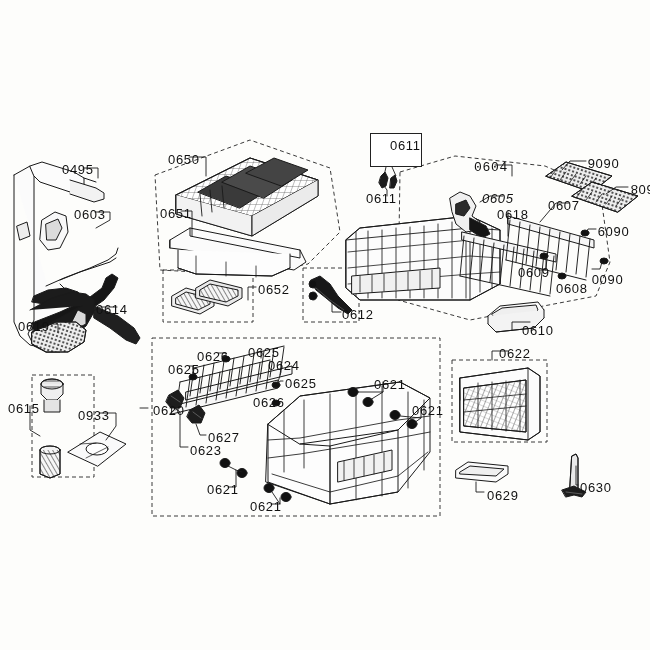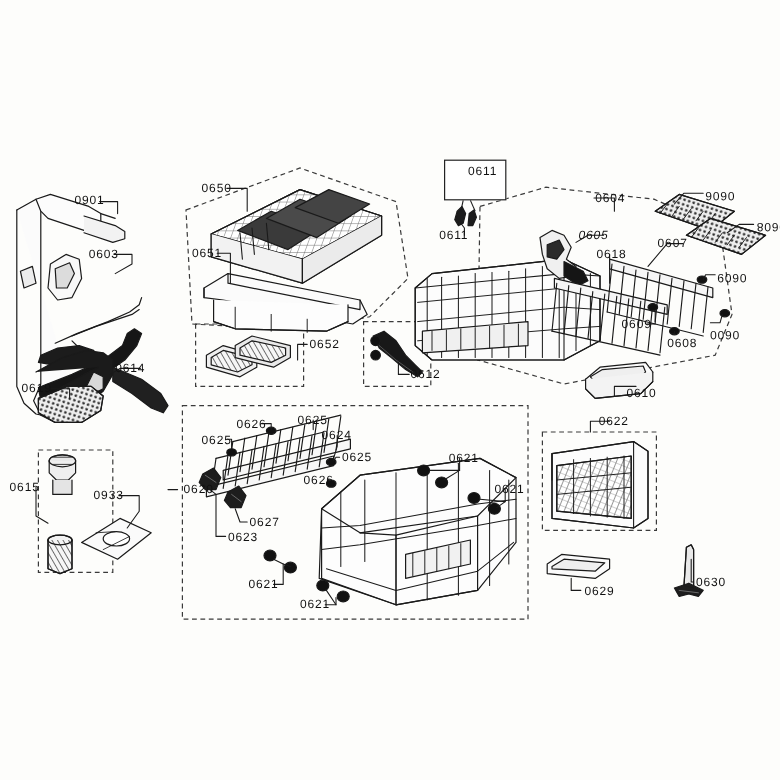--- a/index.html
+++ b/index.html
@@ -12,21 +12,21 @@
     position:relative;
     width:650px;
     height:650px;
     background:#fdfdfb;
     overflow:hidden;
   }
   
   .lbl{
     position:absolute;
     font-family:"Liberation Sans", sans-serif;
-    font-size:10px;
+    font-size:13px;
     letter-spacing:.7px;
     color:#111111;
     white-space:nowrap;
     line-height:1;
   }
   .lbl.rot180{ transform:rotate(180deg); }
   .solidbox{
     position:absolute;
     border:1px solid #222;
     box-sizing:border-box;
@@ -429,33 +429,33 @@
 
   <div class="solidbox" style="left:370px;top:133px;width:52px;height:34px;"></div>
   <svg width="650" height="650">
     <g fill="none" stroke="#1a1a1a" stroke-width="0.9">
       <path d="M386 167 L384 176"></path>
       <path d="M392 167 L396 176"></path>
     </g>
   </svg>
 
   <div id="label-layer">
-      <div class="lbl" style="left: 62px; top: 163px;">0901</div>
+      <div class="lbl" style="left: 62px; top: 163px;">0495</div>
       <div class="lbl" style="left: 74px; top: 208px;">0603</div>
       <div class="lbl" style="left: 96px; top: 303px;">0614</div>
       <div class="lbl" style="left: 18px; top: 320px;">0619</div>
       <div class="lbl" style="left: 8px; top: 402px;">0615</div>
       <div class="lbl" style="left: 78px; top: 409px;">0933</div>
       <div class="lbl" style="left: 168px; top: 153px;">0650</div>
       <div class="lbl" style="left: 160px; top: 207px;">0651</div>
       <div class="lbl" style="left: 258px; top: 283px;">0652</div>
       <div class="lbl" style="left: 342px; top: 308px;">0612</div>
       <div class="lbl" style="left: 390px; top: 139px;">0611</div>
       <div class="lbl" style="left: 366px; top: 192px;">0611</div>
-      <div class="lbl" style="left: 496px; top: 161px;">0604</div>
+      <div class="lbl" style="left: 474px; top: 161px; font-family: Liberation Mono, monospace;">0604</div>
       <div class="lbl" style="left: 482px; top: 192px; font-style: italic;">0605</div>
       <div class="lbl" style="left: 497px; top: 208px; text-align: center;">0618</div>
       <div class="lbl" style="left: 548px; top: 199px;">0607</div>
       <div class="lbl rot180" style="left: 587px; top: 157px;">0606</div>
       <div class="lbl rot180" style="left: 630px; top: 183px;">0608</div>
       <div class="lbl rot180" style="left: 597px; top: 225px;">0609</div>
       <div class="lbl rot180" style="left: 591px; top: 273px;">0600</div>
       <div class="lbl" style="left: 518px; top: 266px;">0609</div>
       <div class="lbl" style="left: 556px; top: 282px;">0608</div>
       <div class="lbl" style="left: 522px; top: 324px;">0610</div>

